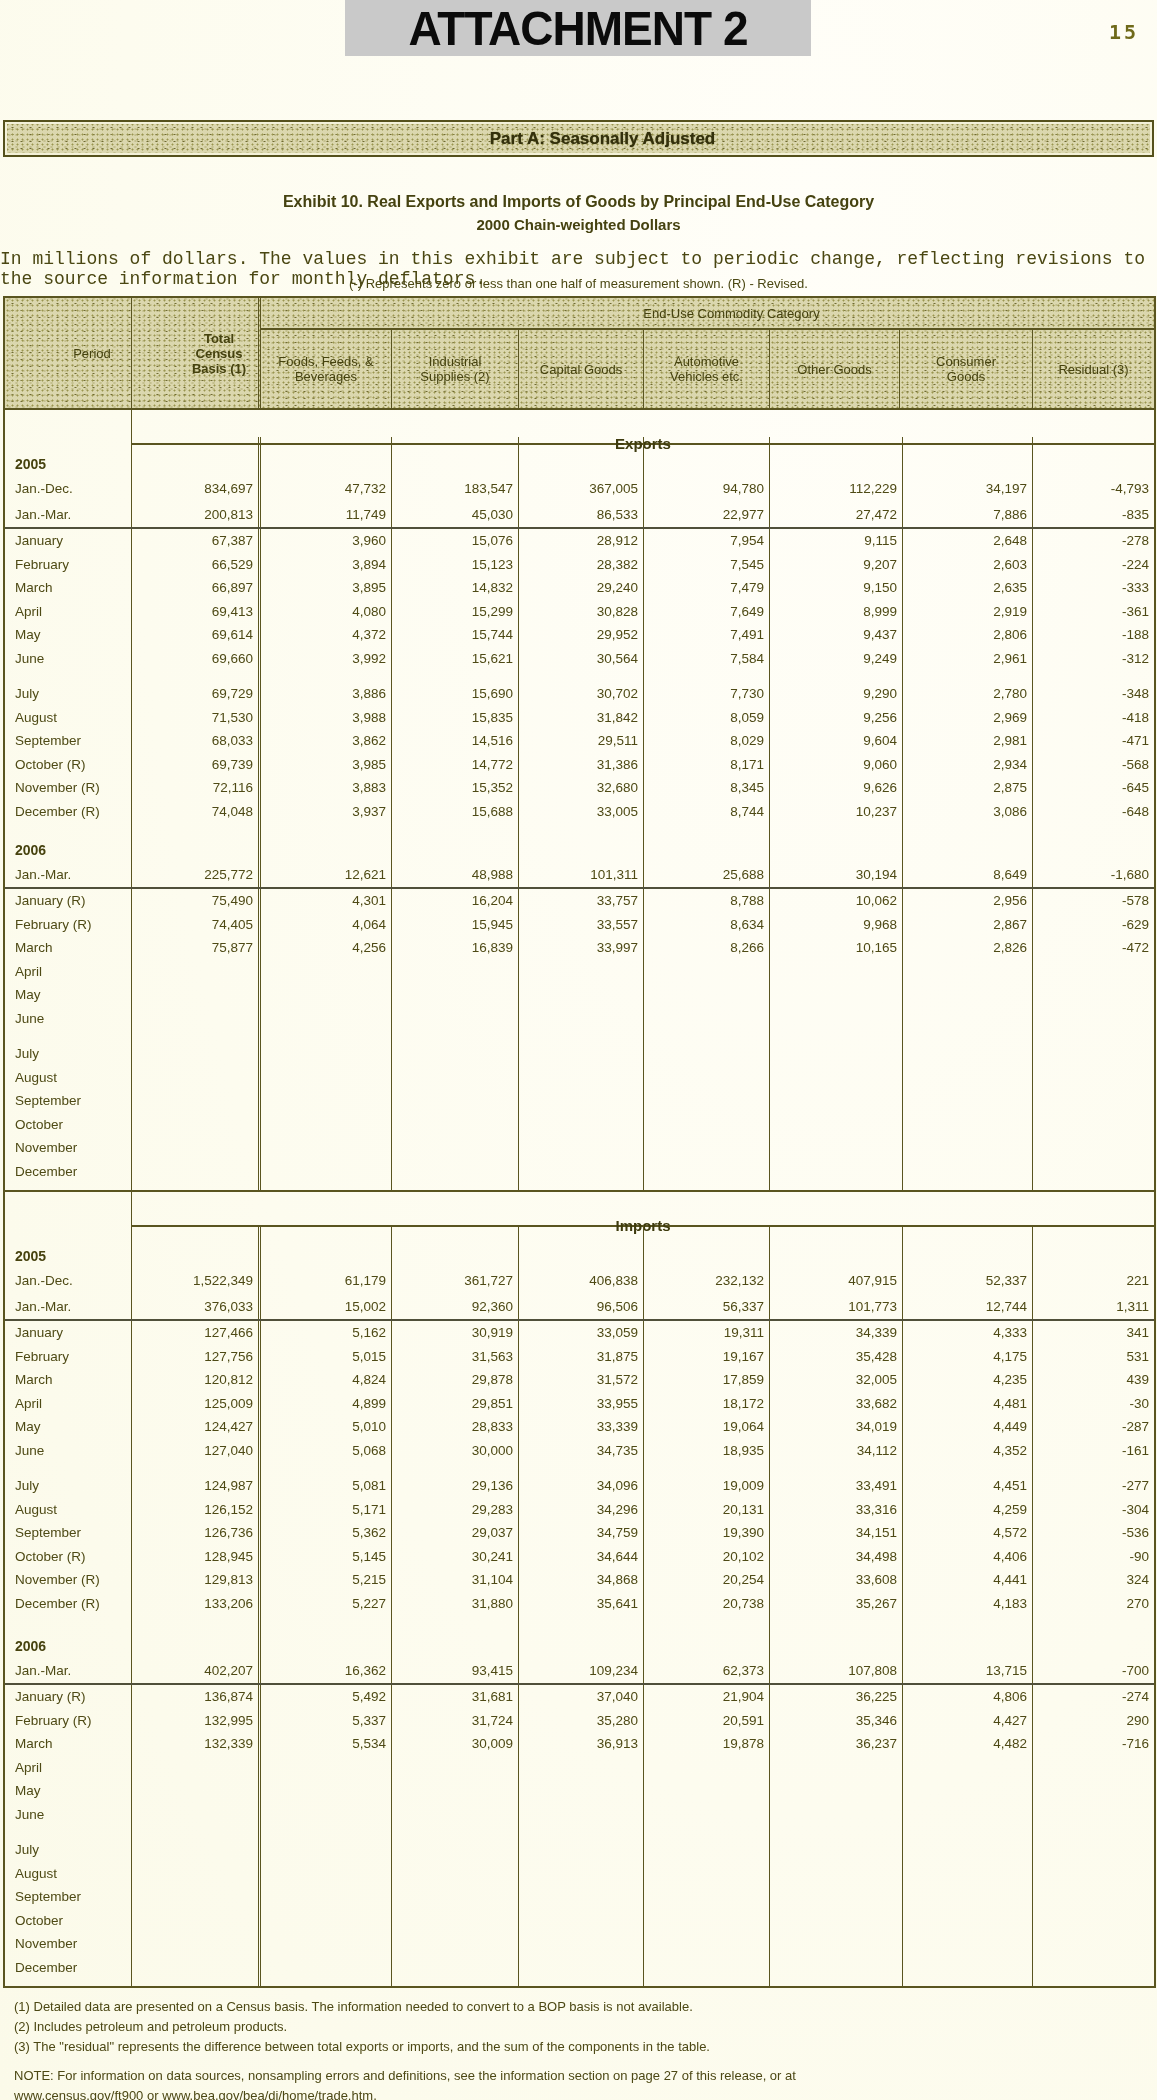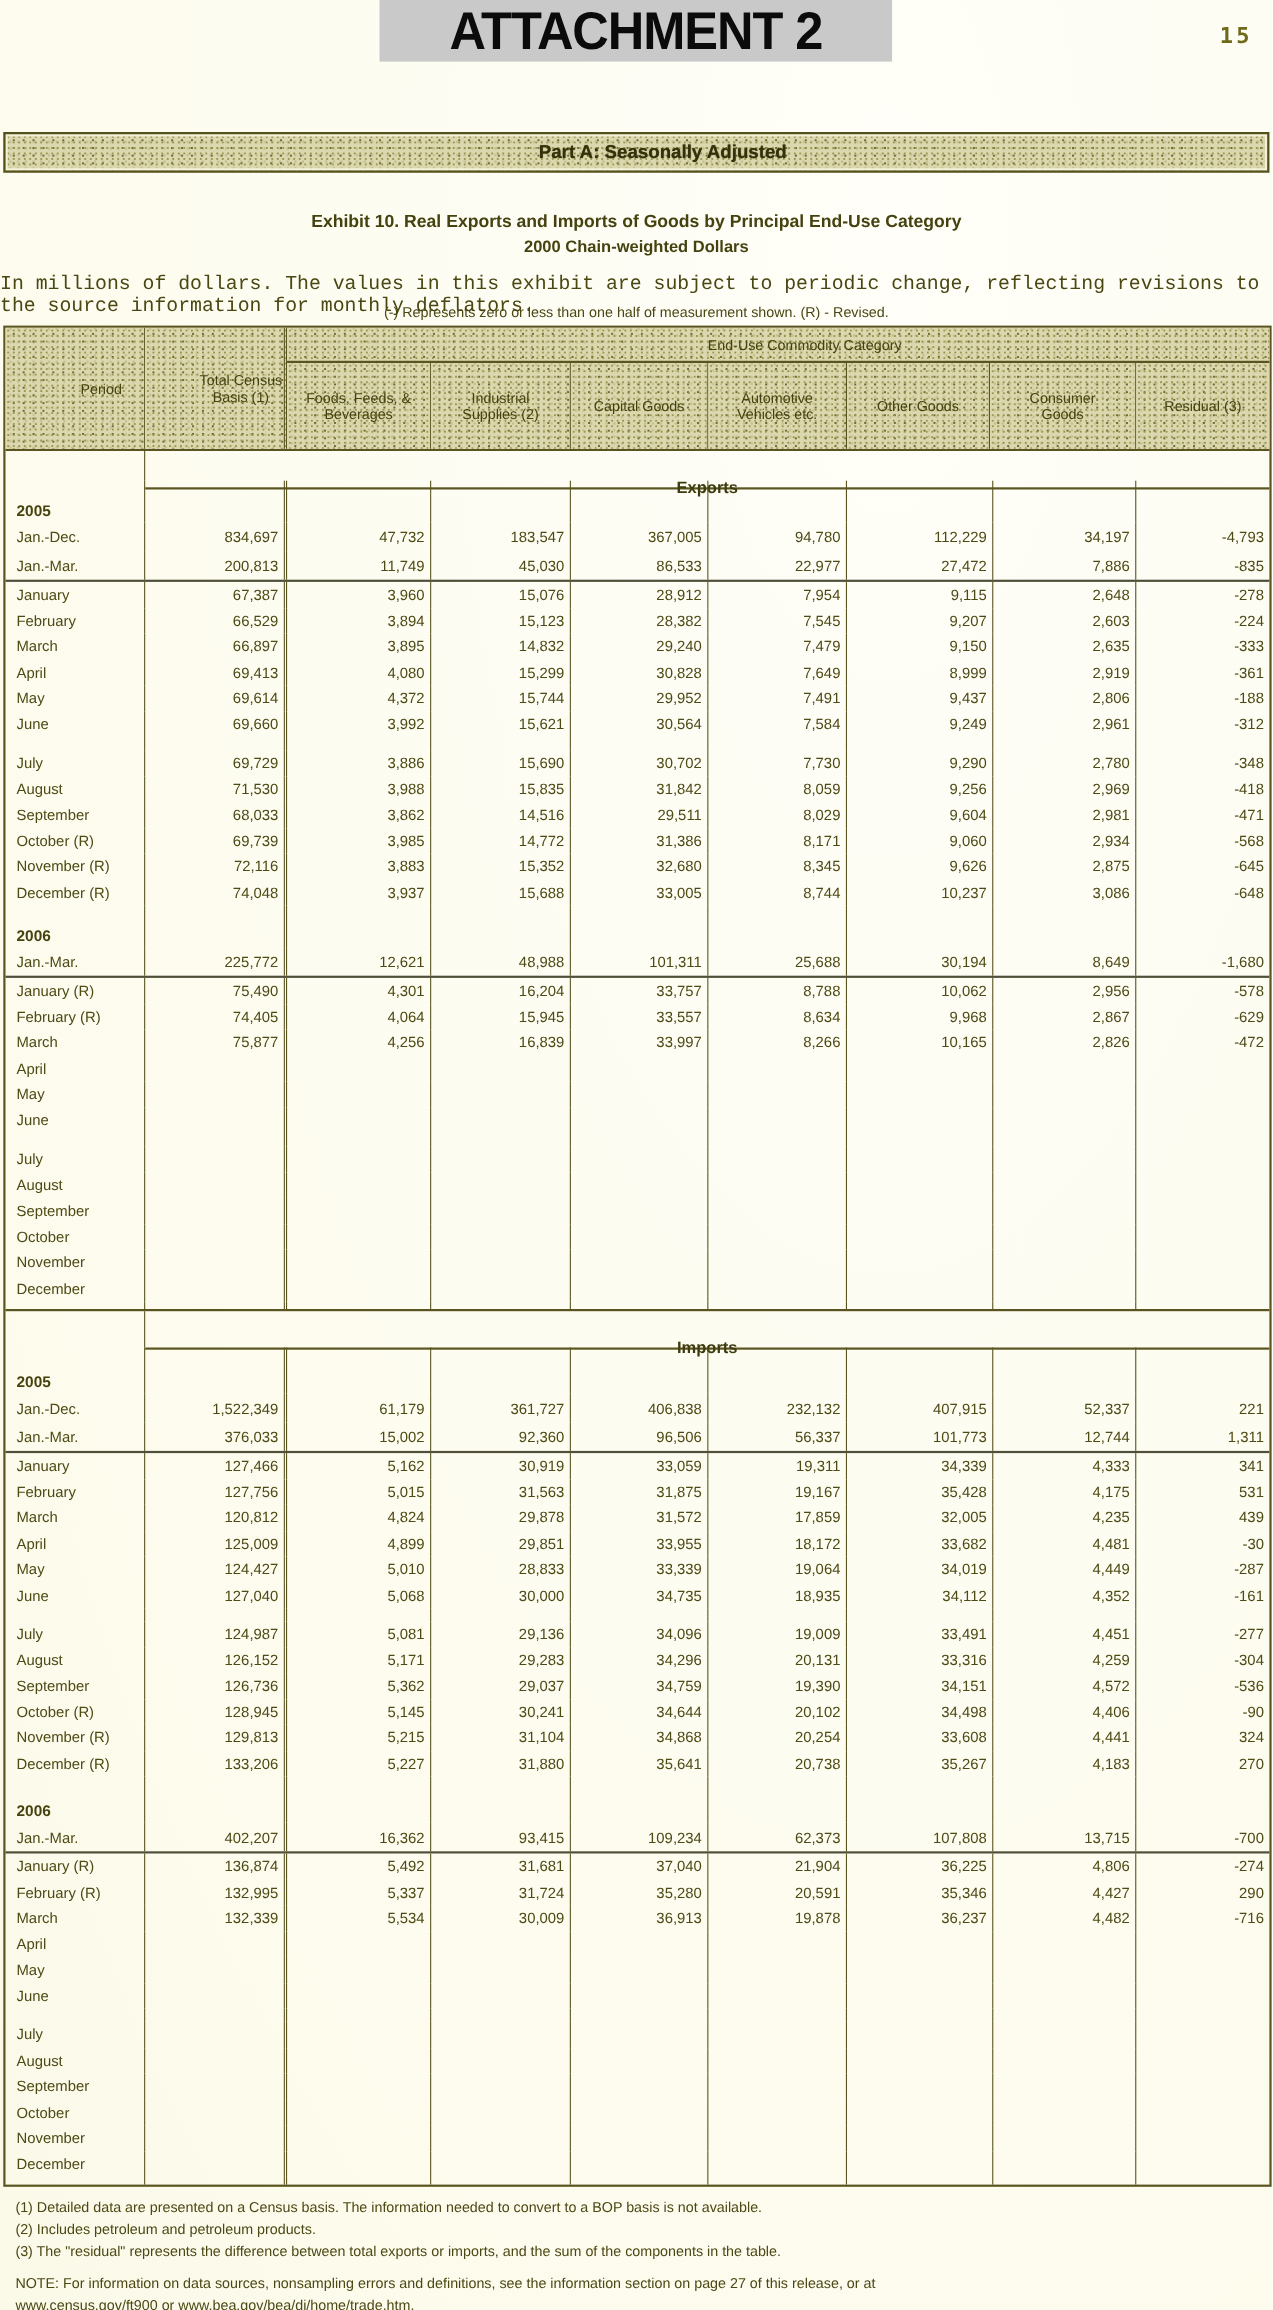--- a/index.html
+++ b/index.html
@@ -35,21 +35,21 @@
   .ex-sub{position:absolute;top:216px;width:100%;text-align:center;font-size:15px;font-weight:bold;color:#454210;}
   .ex-note1{position:absolute;top:249px;width:100%;text-align:left;font-size:18px;color:#4a4712;font-family:Liberation Mono, monospace;}
   .ex-note2{position:absolute;top:276px;width:100%;text-align:center;font-size:13px;color:#4a4712;}
   
   .tbl{position:absolute;left:3px;top:296px;width:1153px;box-sizing:border-box;border:2px solid var(--bd);}
   .thead{display:flex;border-bottom:2px solid var(--bd);}
   .th{box-sizing:border-box;display:flex;align-items:center;justify-content:center;text-align:center;
       font-size:13px;color:#45420f;}
   .th span{white-space:pre-line;line-height:15px;}
   .hp{width:127px;height:110px;border-right:1px solid var(--bd);}
-  .ht{width:129px;height:110px;border-right:3px double var(--bd);}
+  .ht{width:129px;height:110px;border-right:3px double var(--bd);font-weight:bold;}
   .hr-block{width:893px;}
   .enduse{box-sizing:border-box;height:32px;border-bottom:2px solid var(--bd);
           display:flex;align-items:center;justify-content:center;font-size:13px;color:#45420f;}
   .subs{display:flex;height:78px;}
   .subs .th{height:78px;border-right:1px solid var(--bd);padding:0 12px;}
   .subs .th:last-child{border-right:none;}
   .s2{width:131px}.s3{width:127px}.s4{width:125px}.s5{width:126px}.s6{width:133px}.s7{width:130px}.s8{width:121px}
   .subs .th.s2,.subs .th.s3,.subs .th.s4,.subs .th.s5,.subs .th.s6,.subs .th.s7,.subs .th.s8{box-sizing:border-box;}
   
   .trow{display:flex;align-items:stretch;}

